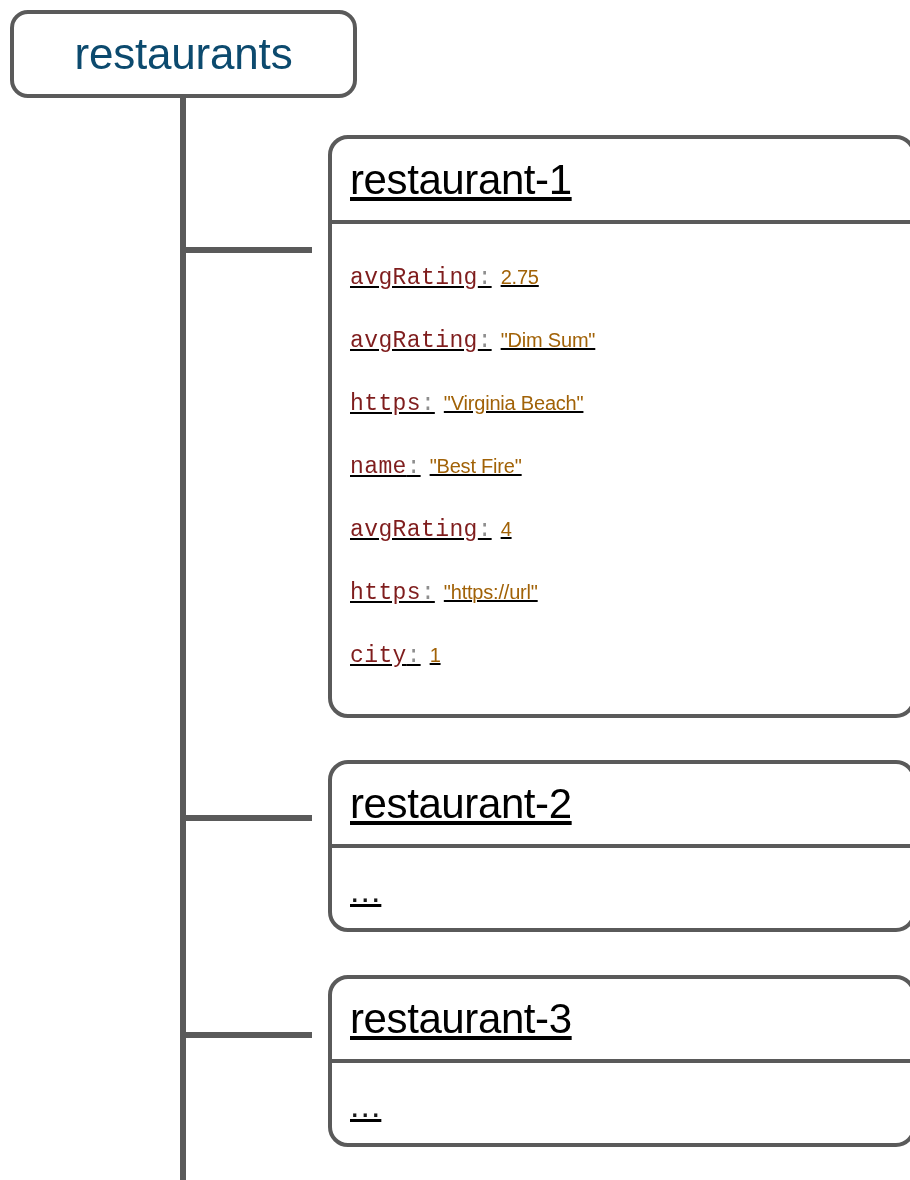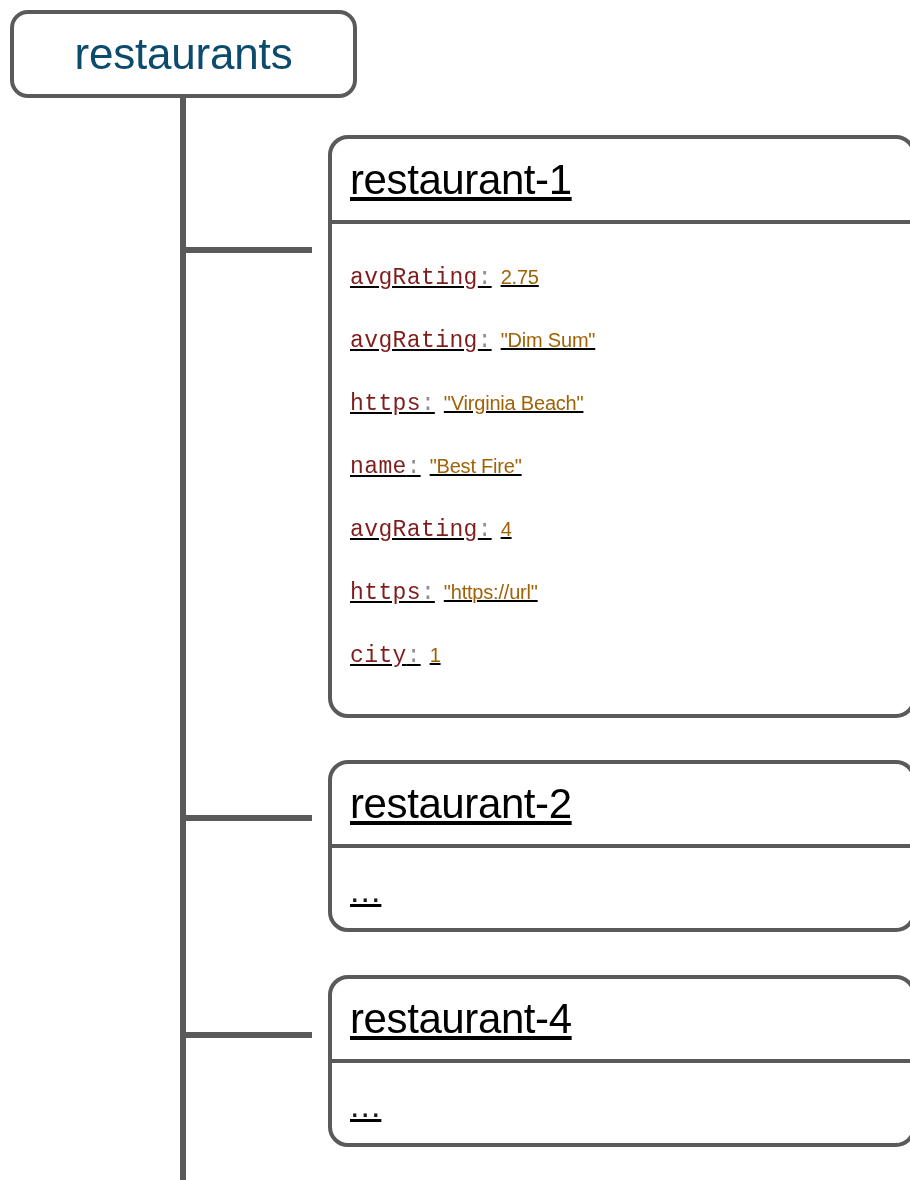--- a/index.html
+++ b/index.html
@@ -210,21 +210,21 @@
     </div>
     <div class="card-body">
       <div class="field-row">
         <span class="ellipsis">...</span>
       </div>
     </div>
   </div>
 
   <div class="node doc-card card-3">
     <div class="card-header">
-      <span class="card-title">restaurant-4</span>
+      <span class="card-title">restaurant-3</span>
     </div>
     <div class="card-body">
       <div class="field-row">
         <span class="ellipsis">...</span>
       </div>
     </div>
   </div>
 
 </div>
 

